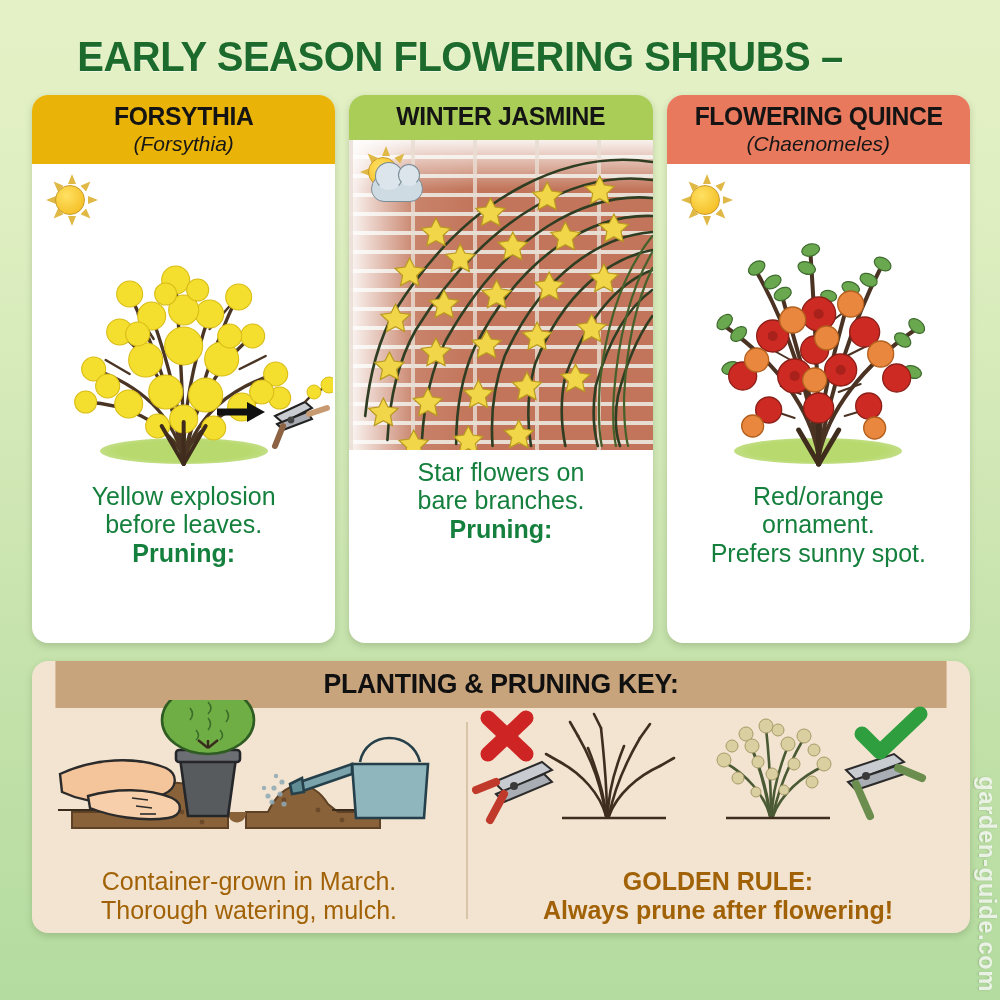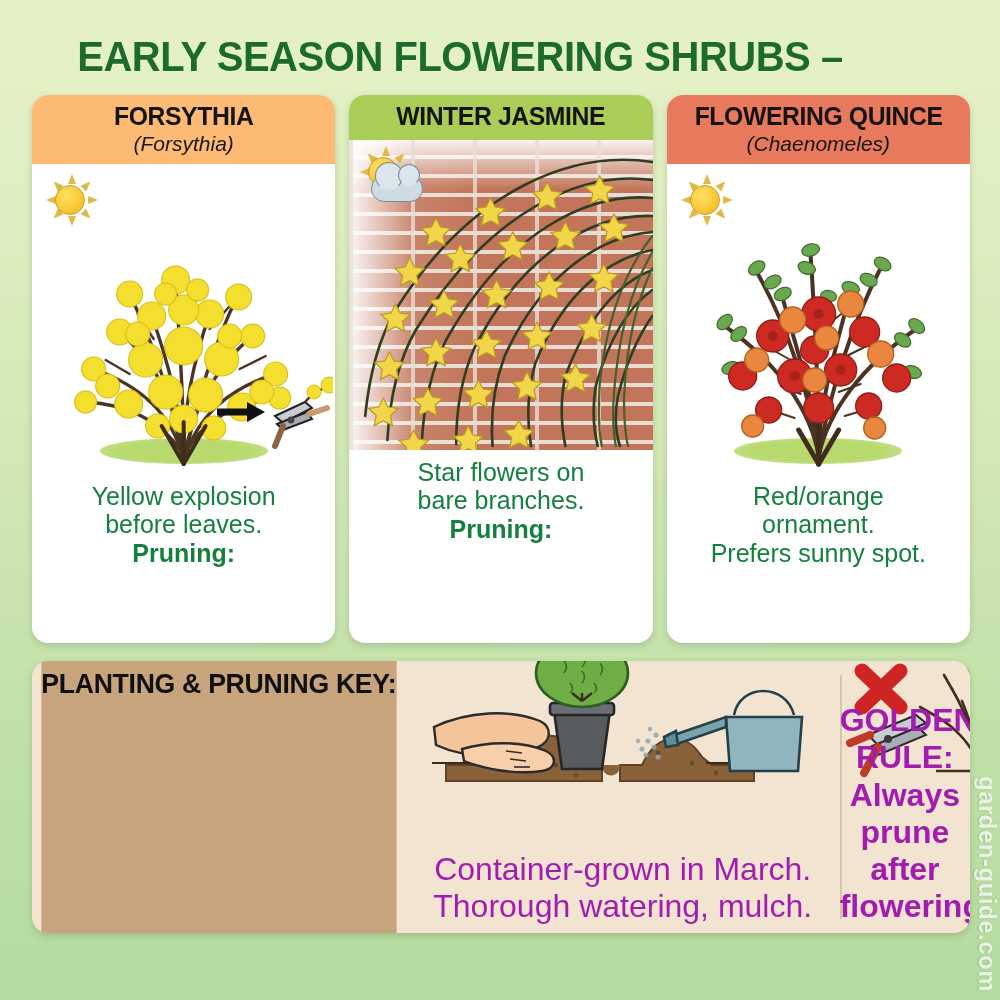--- a/index.html
+++ b/index.html
@@ -56,21 +56,21 @@
     transform: scaleX(0.97);
   }
   .card-head .latin {
     font-size: 21px;
     font-style: italic;
     color: #171717;
     display: block;
     margin-top: 3px;
     white-space: nowrap;
   }
-  .card-head.yellow { background: #fdba74; }
+  .card-head.yellow { background: #eab308; }
   .card-head.green  { background: #a9cd57; }
   .card-head.coral  { background: #e8795d; }
 
   .art {
     flex: 0 0 310px;
     position: relative;
     background: #fff;
     overflow: hidden;
   }
   .caption {
@@ -136,42 +136,42 @@
   }
 
   
   .key {
     margin: 18px 30px 0 32px;
     background: #f2e4d0;
     border-radius: 16px;
     overflow: hidden;
     box-shadow: 0 3px 7px rgba(60,80,40,.22);
     height: 272px;
-    display: flex; flex-direction: row;
+    display: flex; flex-direction: column;
   }
   .key-head {
     background: #c8a47c;
     text-align: center;
     padding: 7px 0 8px;
     font-size: 28px;
     font-weight: bold;
     color: #101010;
     letter-spacing: -0.3px;
     transform: scaleX(0.95);
   }
   .key-body { flex: 1; display: flex; position: relative; }
   .key-left  { flex: 0 0 434px; position: relative; }
   .key-right { flex: 1 1 auto; position: relative; padding-left: 34px; }
   .key-divider {
     position: absolute; left: 434px; top: 14px; bottom: 14px;
     width: 2px; background: #d8c4a8;
   }
   .key-text {
     position: absolute; left: 0; right: 0; bottom: 8px;
-    text-align: center; font-size: 32px; line-height: 1.16; color: #a21caf;
+    text-align: center; font-size: 25px; line-height: 1.16; color: #a16207;
   }
   .key-text.bold { font-weight: bold; }
 
   
   .watermark {
     position: absolute;
     right: -1px; bottom: 8px;
     writing-mode: vertical-rl;
     font-size: 24px;
     font-weight: bold;

